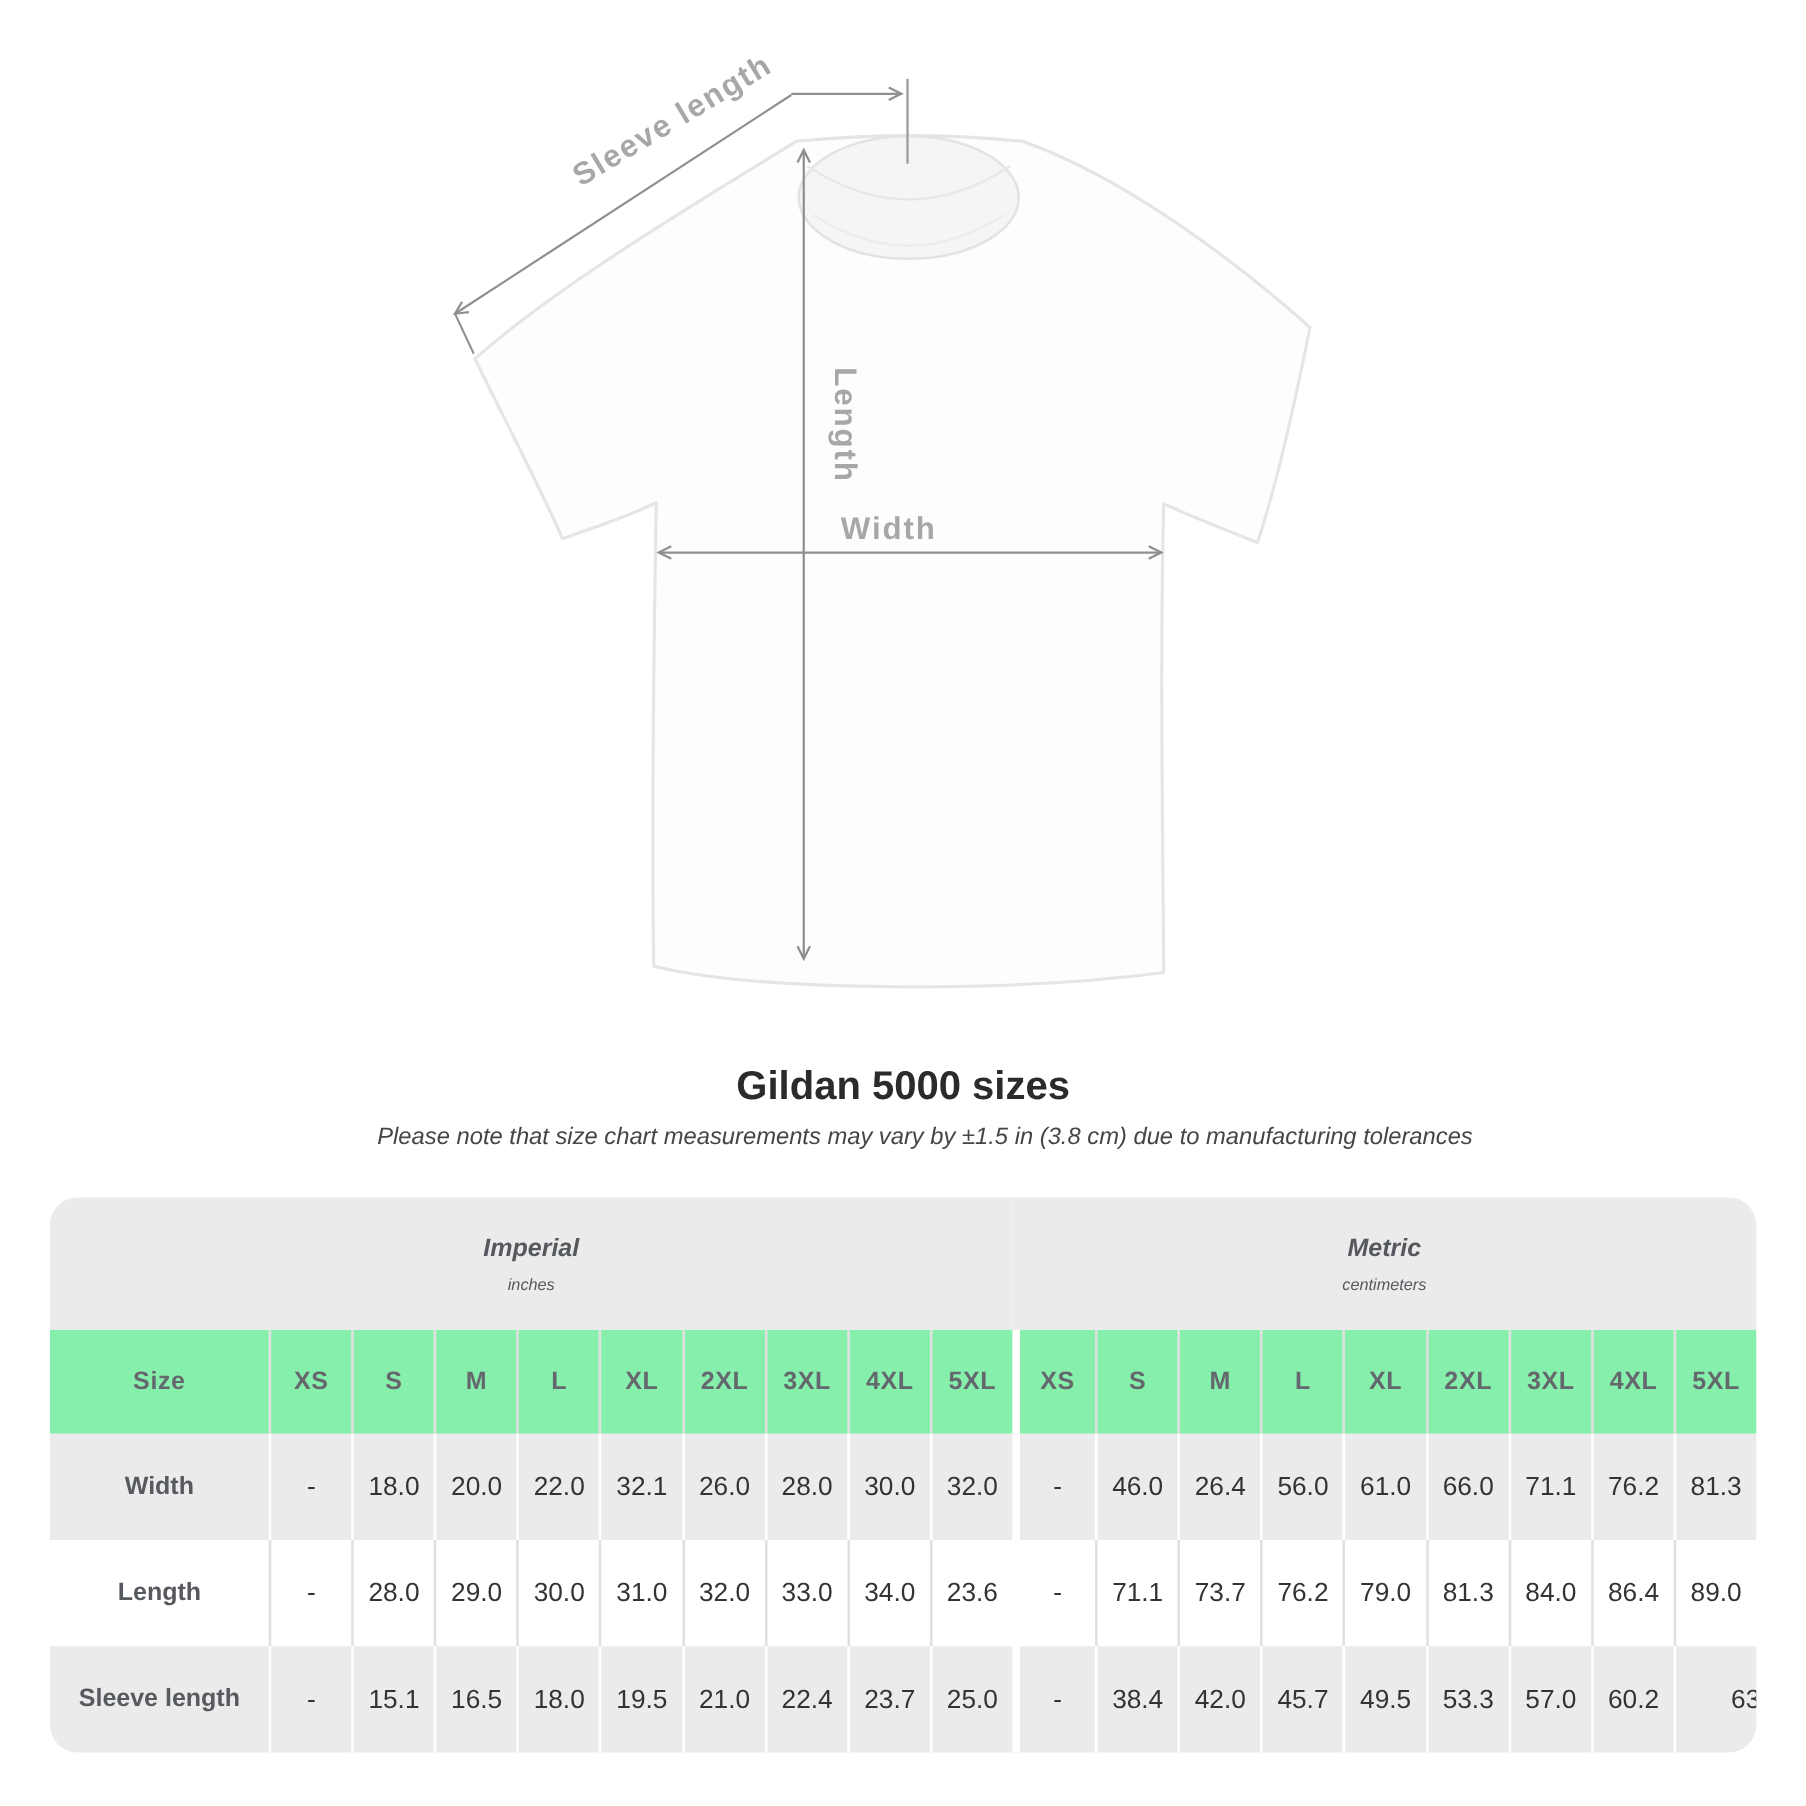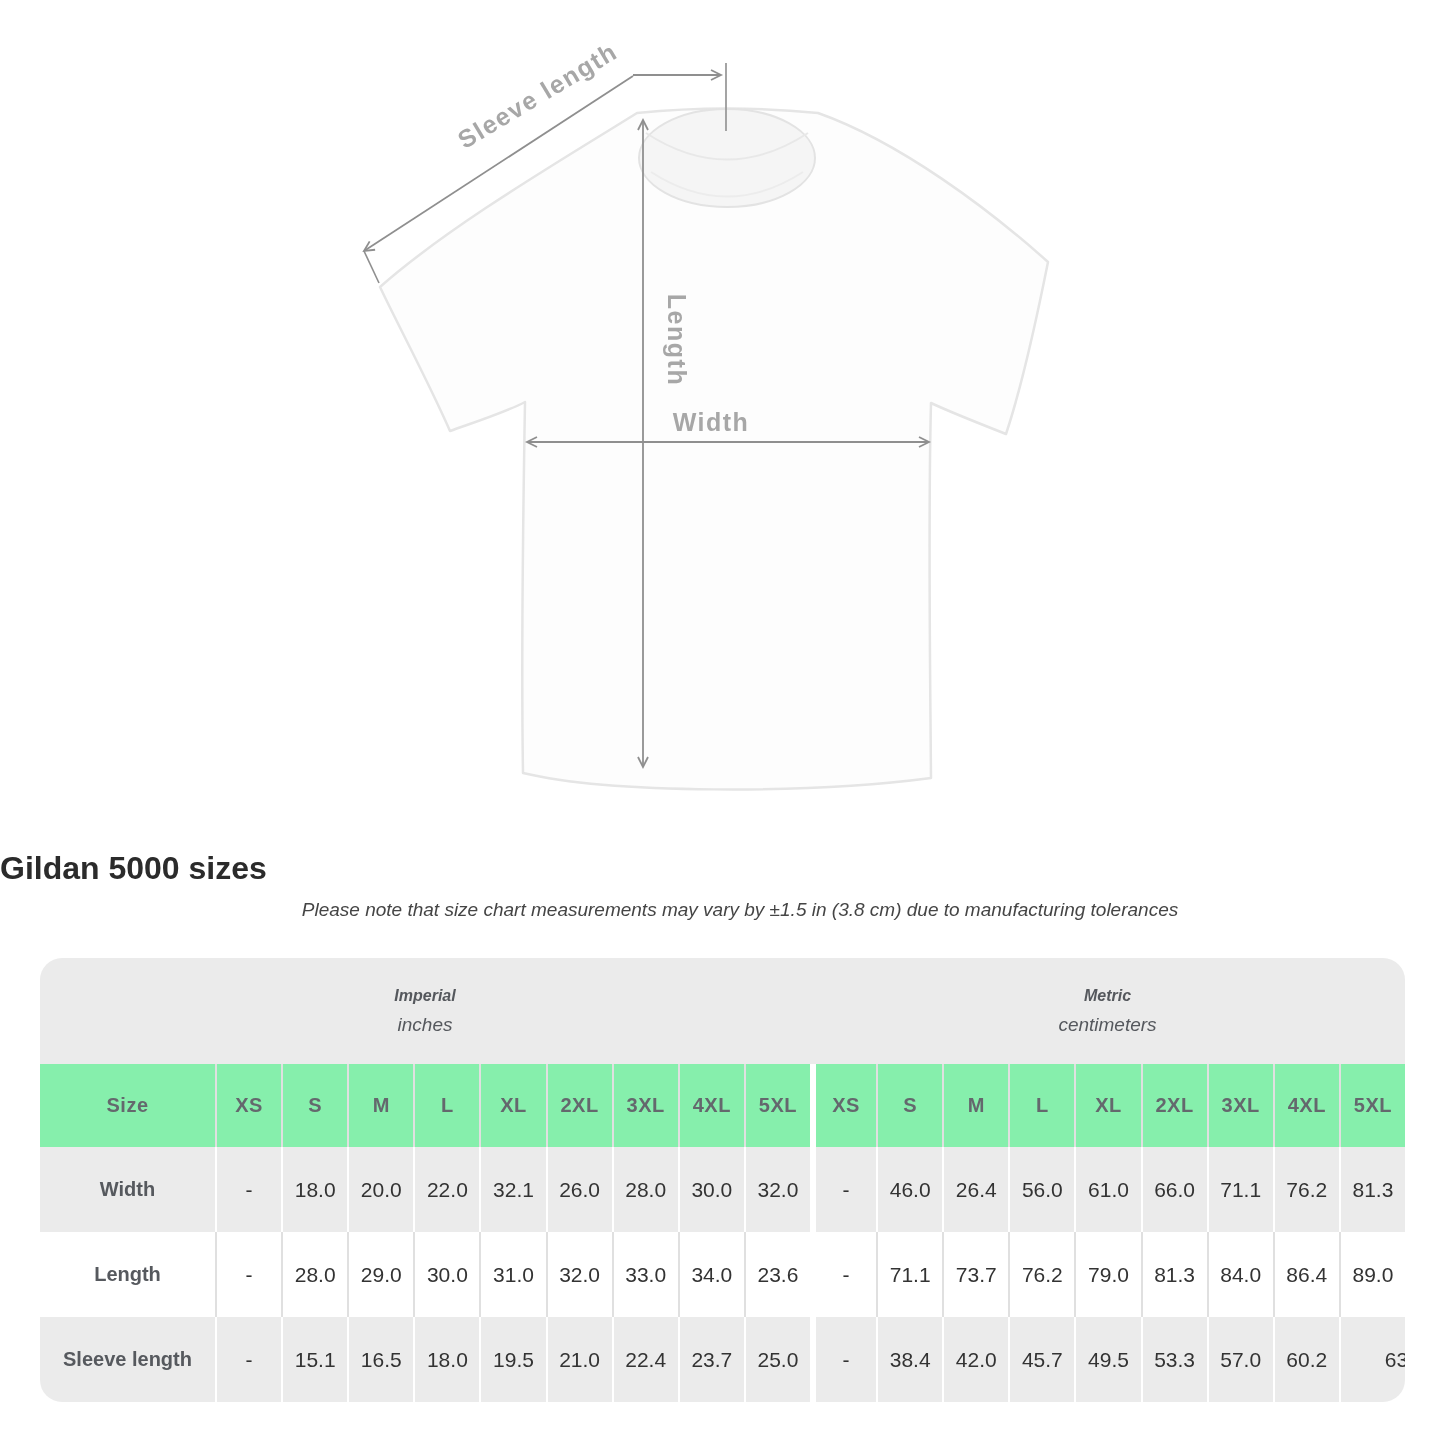--- a/index.html
+++ b/index.html
@@ -6,38 +6,38 @@
   body{
     width:1445px;height:1445px;background:#ffffff;overflow:hidden;
     font-family:"Liberation Sans","DejaVu Sans",sans-serif;
   }
   .diagram-wrap{width:1445px;height:842px;display:block;}
   svg text.dlabel{
     font-family:"Liberation Sans","DejaVu Sans",sans-serif;
     font-size:25px;font-weight:bold;fill:#a7a7a7;letter-spacing:1.5px;
   }
   h1.page-title{
-    margin:10px 0 0 0;text-align:left;
+    margin:10px 0 0 0;text-align:center;
     font-size:32px;font-weight:bold;color:#2b2b2b;line-height:1.05;
   }
   .page-subtitle{
     margin:13px 0 0 0;text-align:center;font-style:italic;
     font-size:19px;color:#454545;line-height:1.2;padding-left:35px;
   }
   table.size-chart{
     width:1365px;margin:37px 40px 0 40px;
     border-collapse:separate;border-spacing:0;table-layout:fixed;
   }
   table.size-chart col.c-label{width:175px;}
   
   th.band{background:#ebebeb;height:106px;vertical-align:middle;padding:0;}
   th.band-imperial{border-radius:22px 0 0 0;}
   th.band-metric{border-radius:0 22px 0 0;}
-  .band-title{font-size:16px;font-weight:bold;font-style:italic;color:#55585d;}
-  .band-sub{font-size:19px;font-style:italic;font-weight:normal;color:#55585d;margin-top:9px;}
+  .band-title{font-size:20px;font-weight:bold;font-style:italic;color:#55585d;}
+  .band-sub{font-size:13px;font-style:italic;font-weight:normal;color:#55585d;margin-top:9px;}
   
   tr.size-row th{
     background:#86efac;height:83px;vertical-align:middle;padding:0;
     font-size:20px;font-weight:bold;color:#64686d;letter-spacing:0.5px;
   }
   
   tbody tr{height:85px;}
   tbody th,tbody td{vertical-align:middle;text-align:center;padding:0;}
   tbody th.row-label{font-size:20px;font-weight:bold;color:#56595e;}
   tbody td{font-size:21px;color:#333333;font-weight:normal;}

